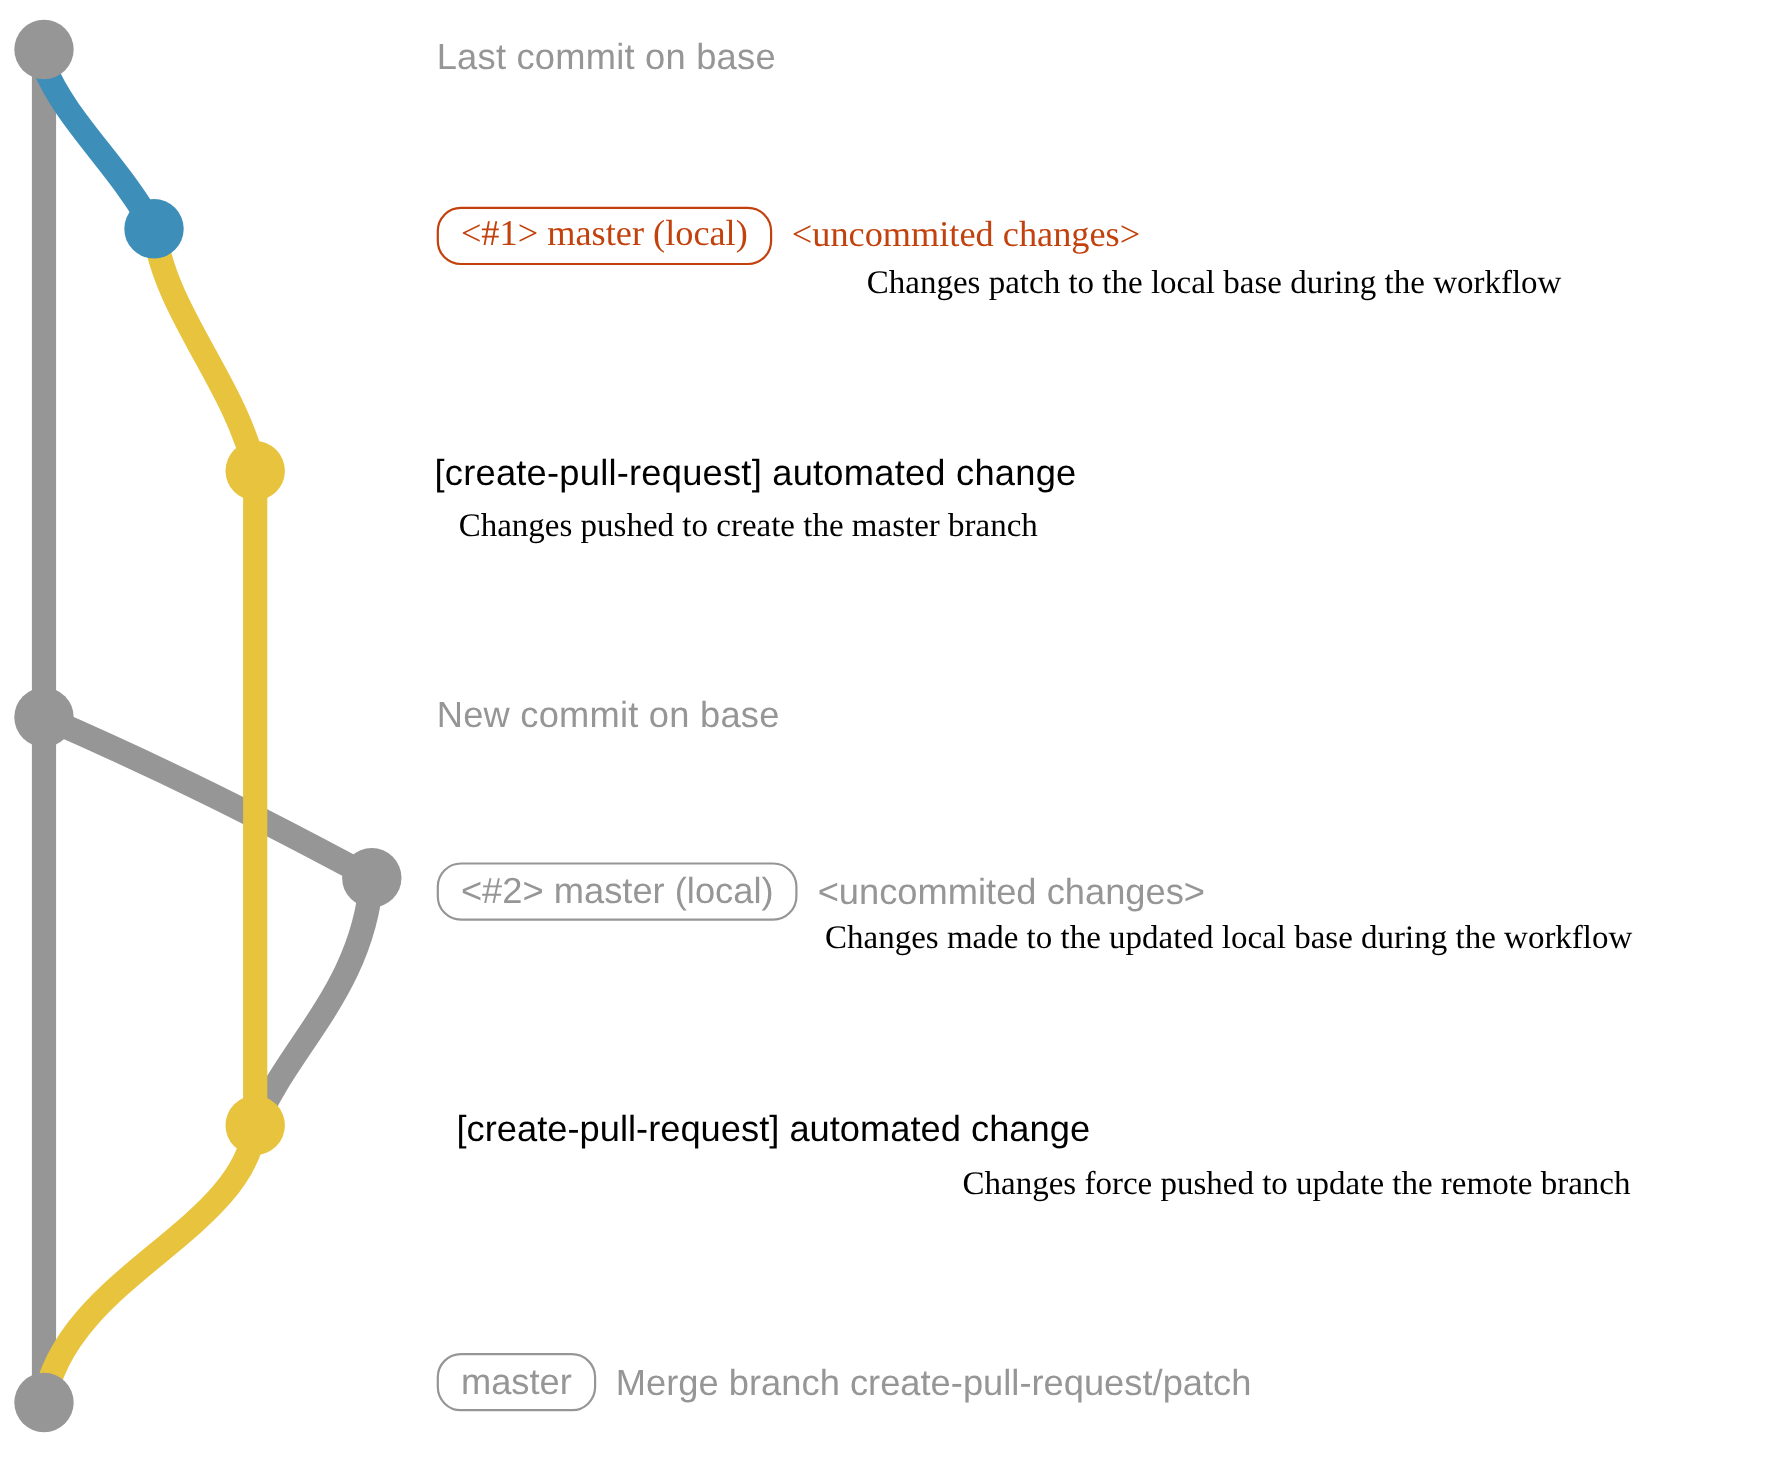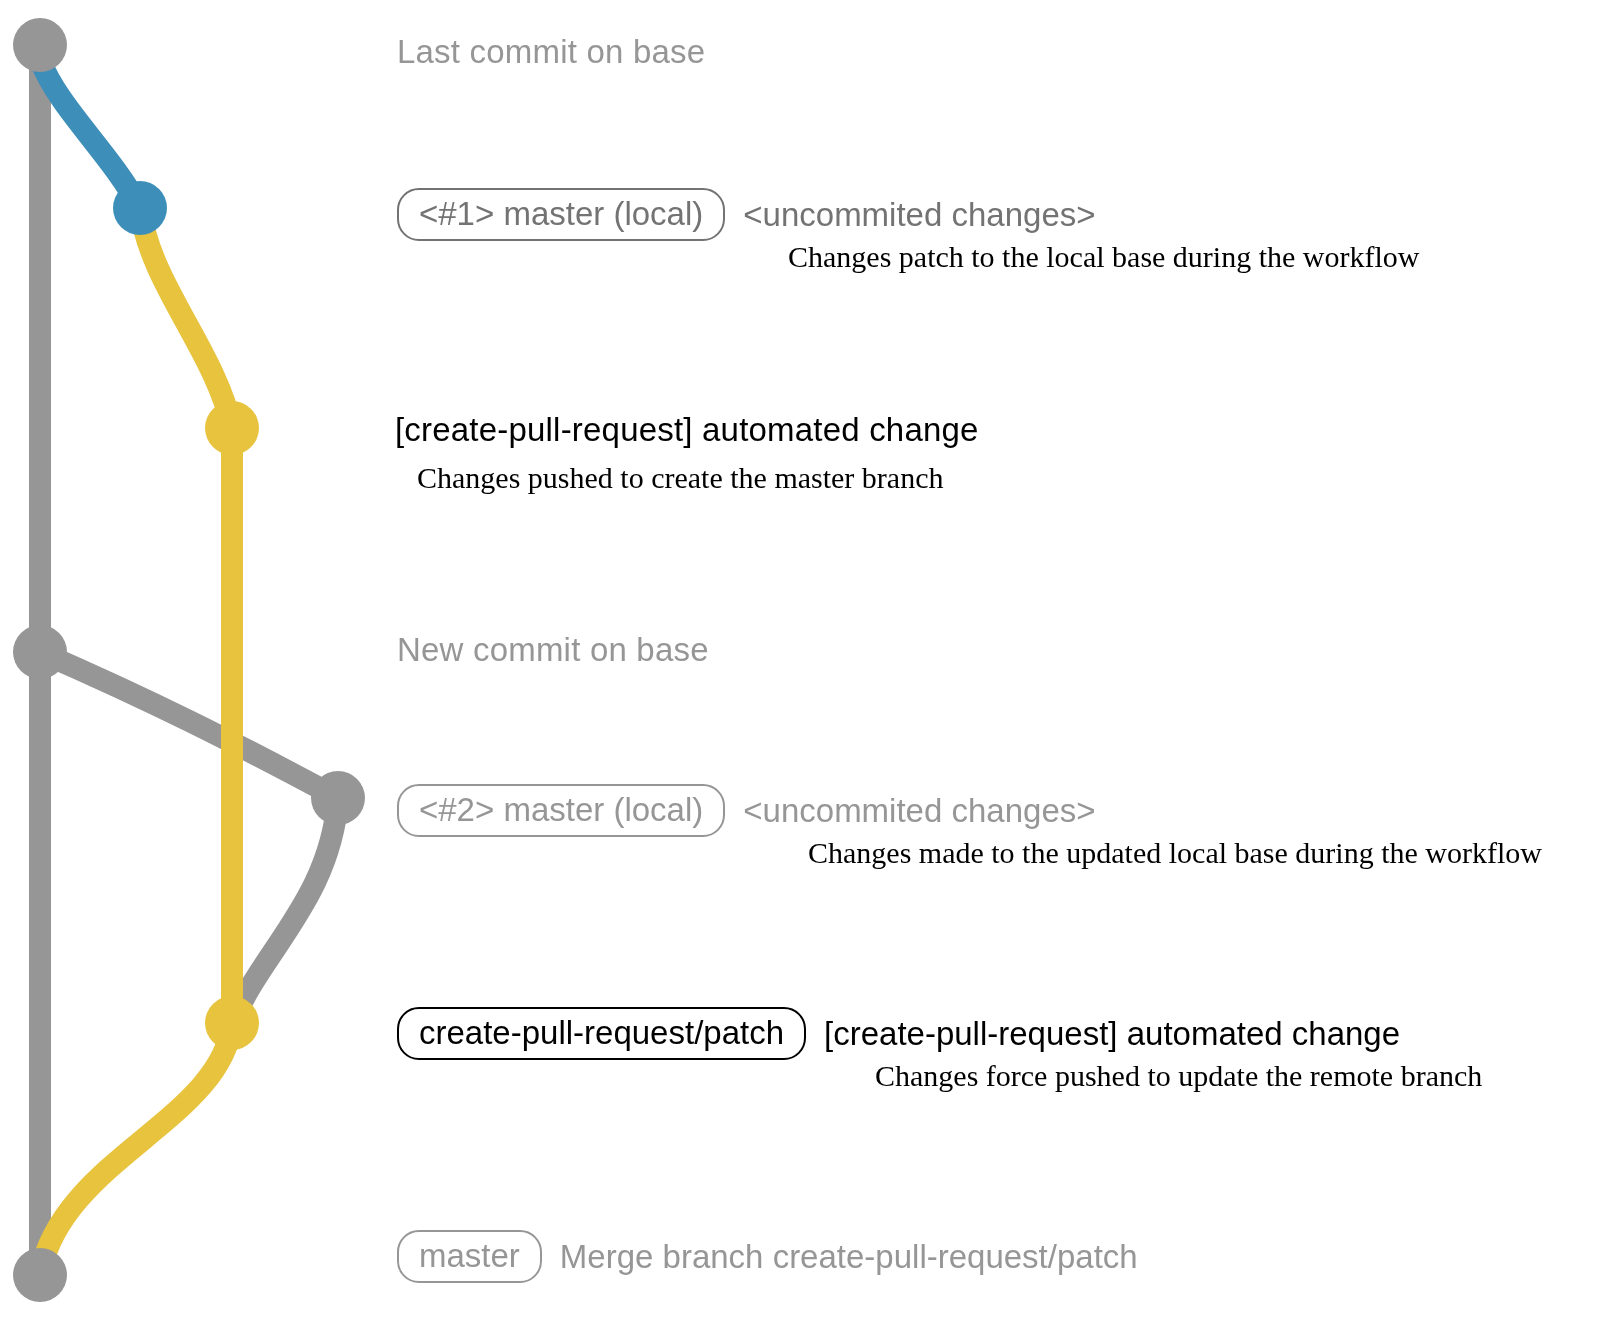--- a/index.html
+++ b/index.html
@@ -50,21 +50,21 @@
     margin-left: 18px;
   }
   .desc {
     position: absolute;
     font-family: "Liberation Serif", serif;
     font-size: 30px;
     color: #000000;
     white-space: nowrap;
   }
   .c-gray  { color: #969696; }
-  .c-blue  { color: #737373; }
+  .c-blue  { color: #c2410c; font-family: Liberation Serif, serif; }
   .c-gold  { color: #000000; }
 </style>
 </head>
 <body>
 
 <svg id="graph-canvas" viewBox="0 0 1618 1344" xmlns="http://www.w3.org/2000/svg">
 
   <path d="M 40 45 L 40 1275" stroke="#969696" stroke-width="22" fill="none" stroke-linecap="round"></path>
 
   <path d="M 40 652 C 150 700, 230 740, 338 798" stroke="#969696" stroke-width="22" fill="none" stroke-linecap="round"></path>
@@ -103,24 +103,23 @@
 <div class="desc" style="left:417px; top:461px;">Changes pushed to create the master branch</div>
 
 <div class="row" style="left:397px; top:631px;">
   <span class="plain-label c-gray">New commit on base</span>
 </div>
 
 <div class="row" style="left:397px; top:784px;">
   <span class="pill c-gray">&lt;#2&gt; master (local)</span>
   <span class="subject c-gray">&lt;uncommited changes&gt;</span>
 </div>
-<div class="desc" style="left:808px; top:836px;">Changes made to the updated local base during the workflow</div>
+<div class="desc" style="left:750px; top:836px;">Changes made to the updated local base during the workflow</div>
 
 <div class="row" style="left:397px; top:1007px;">
-  <span class="pill c-gold">create-pull-request/patch</span>
   <span class="subject c-gold">[create-pull-request] automated change</span>
 </div>
 <div class="desc" style="left:875px; top:1059px;">Changes force pushed to update the remote branch</div>
 
 <div class="row" style="left:397px; top:1230px;">
   <span class="pill c-gray">master</span>
   <span class="subject c-gray">Merge branch create-pull-request/patch</span>
 </div>
 
 </body></html>

